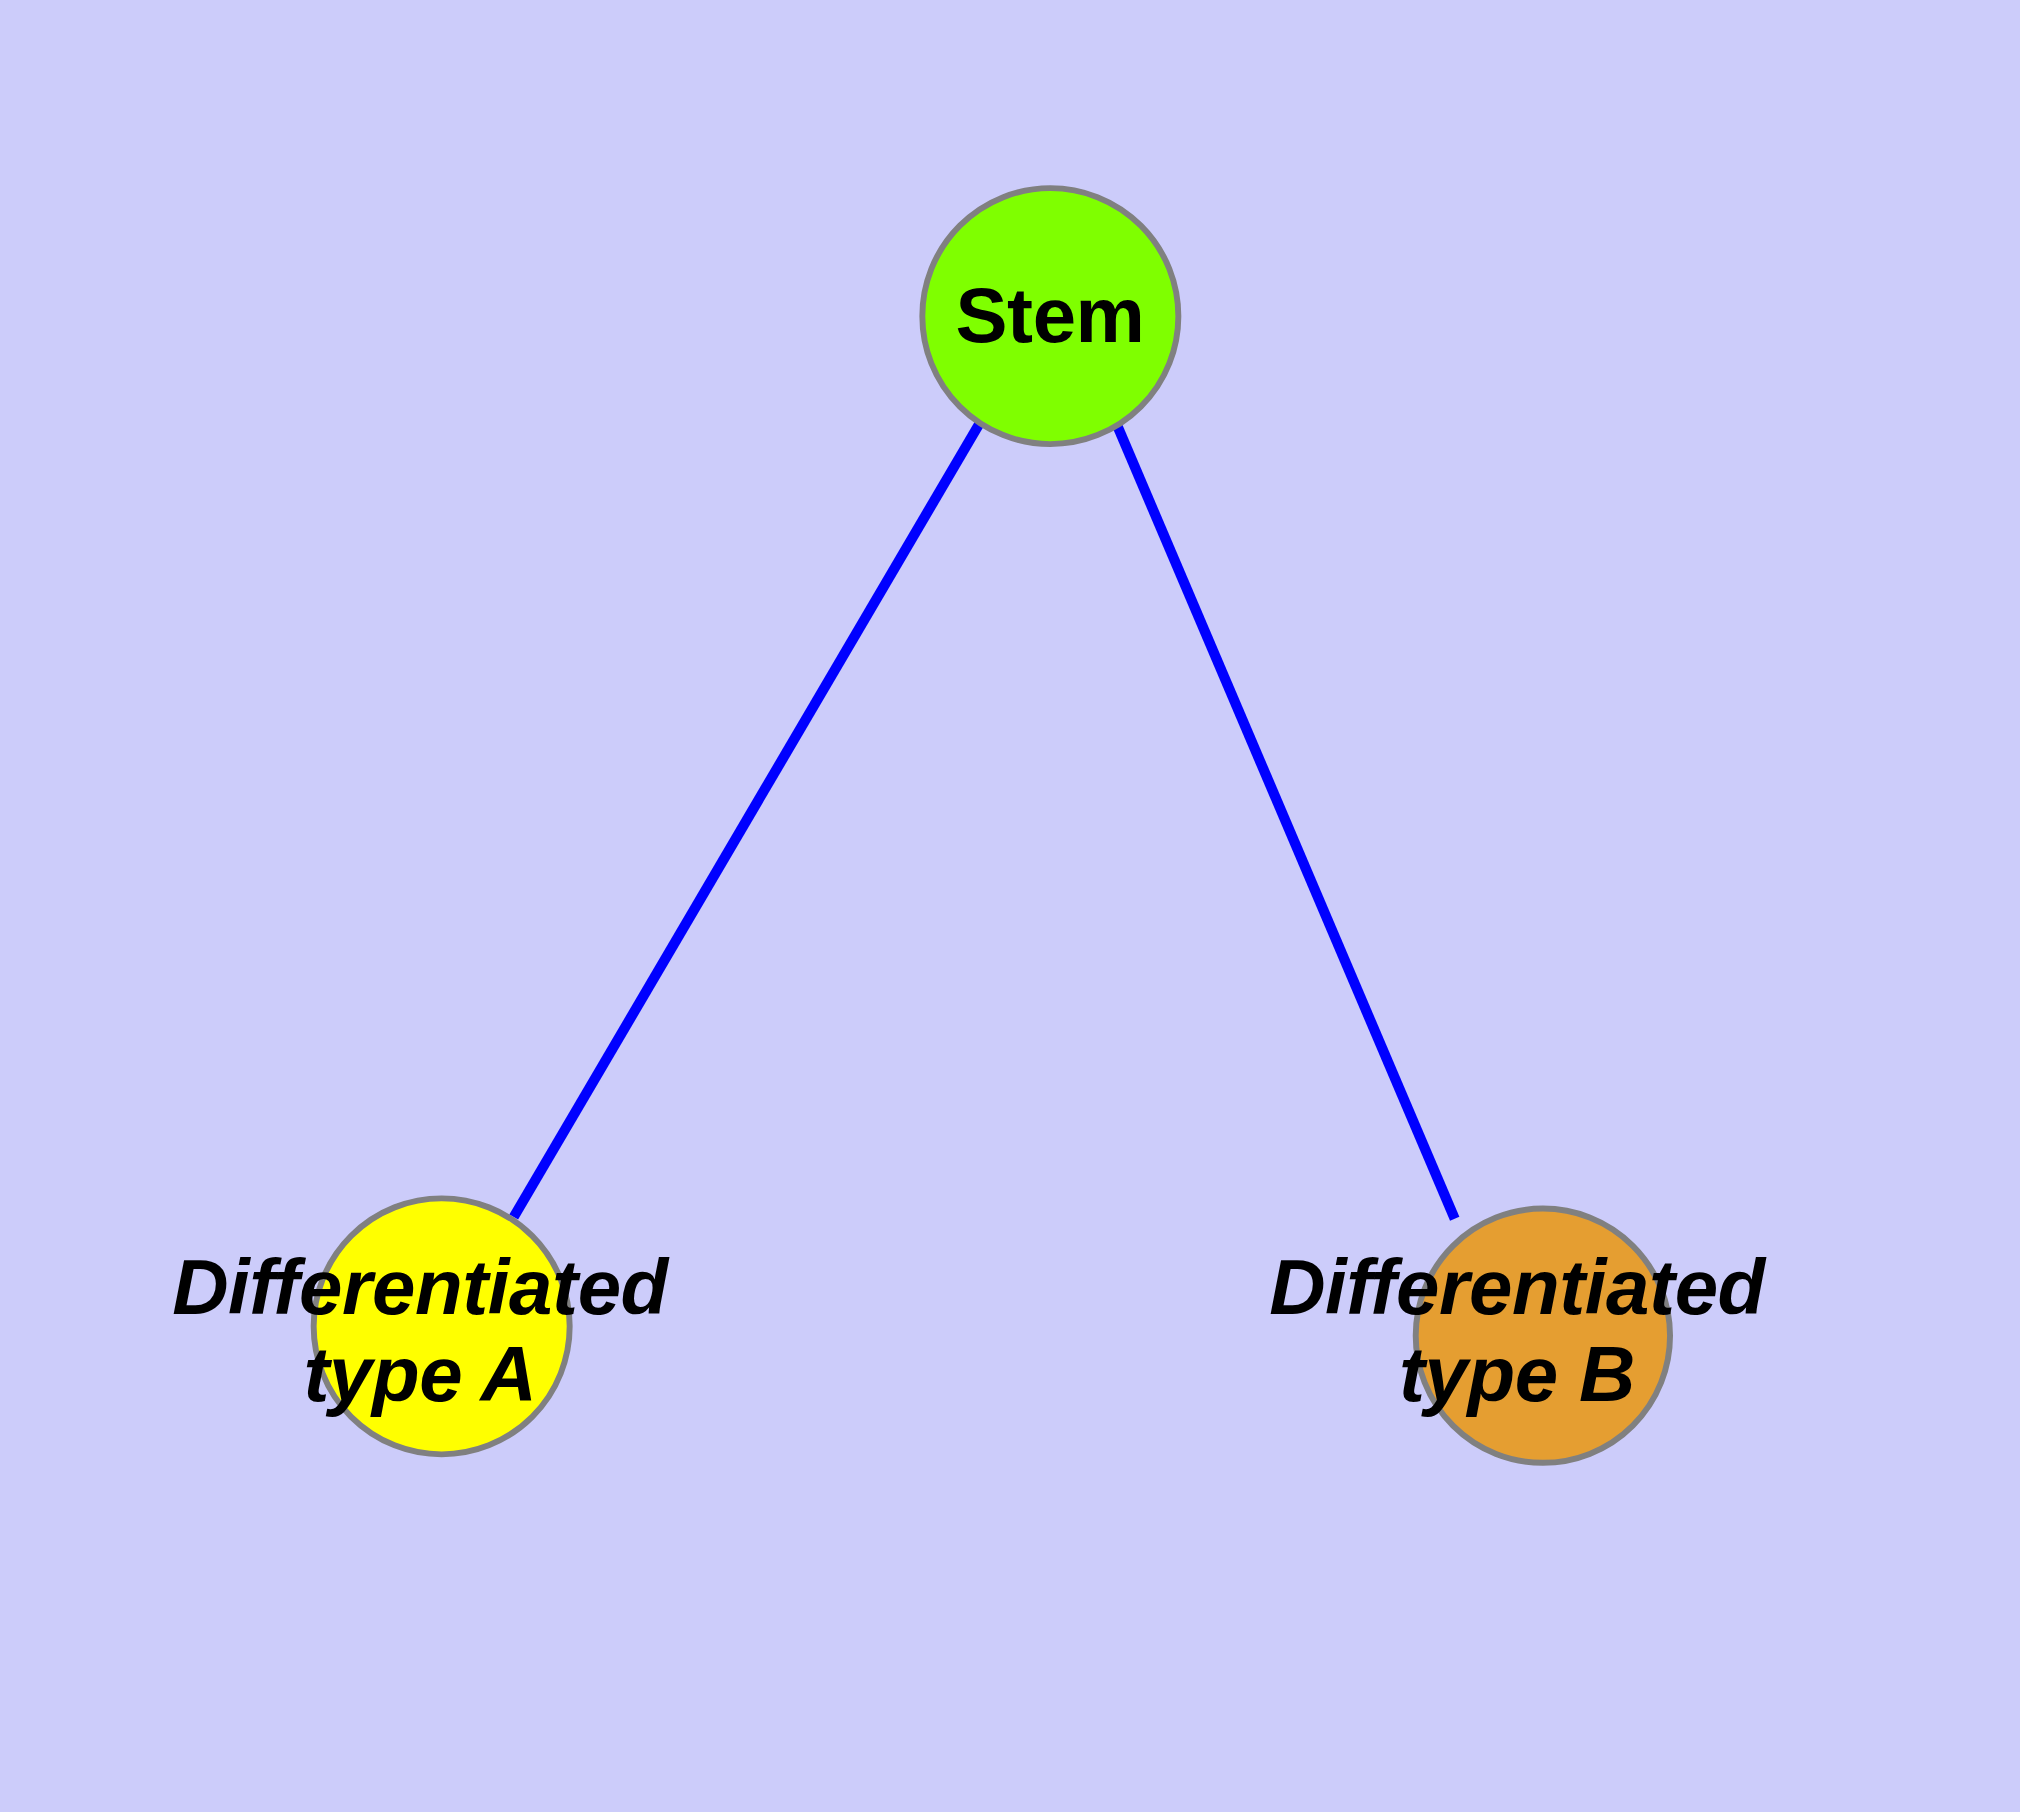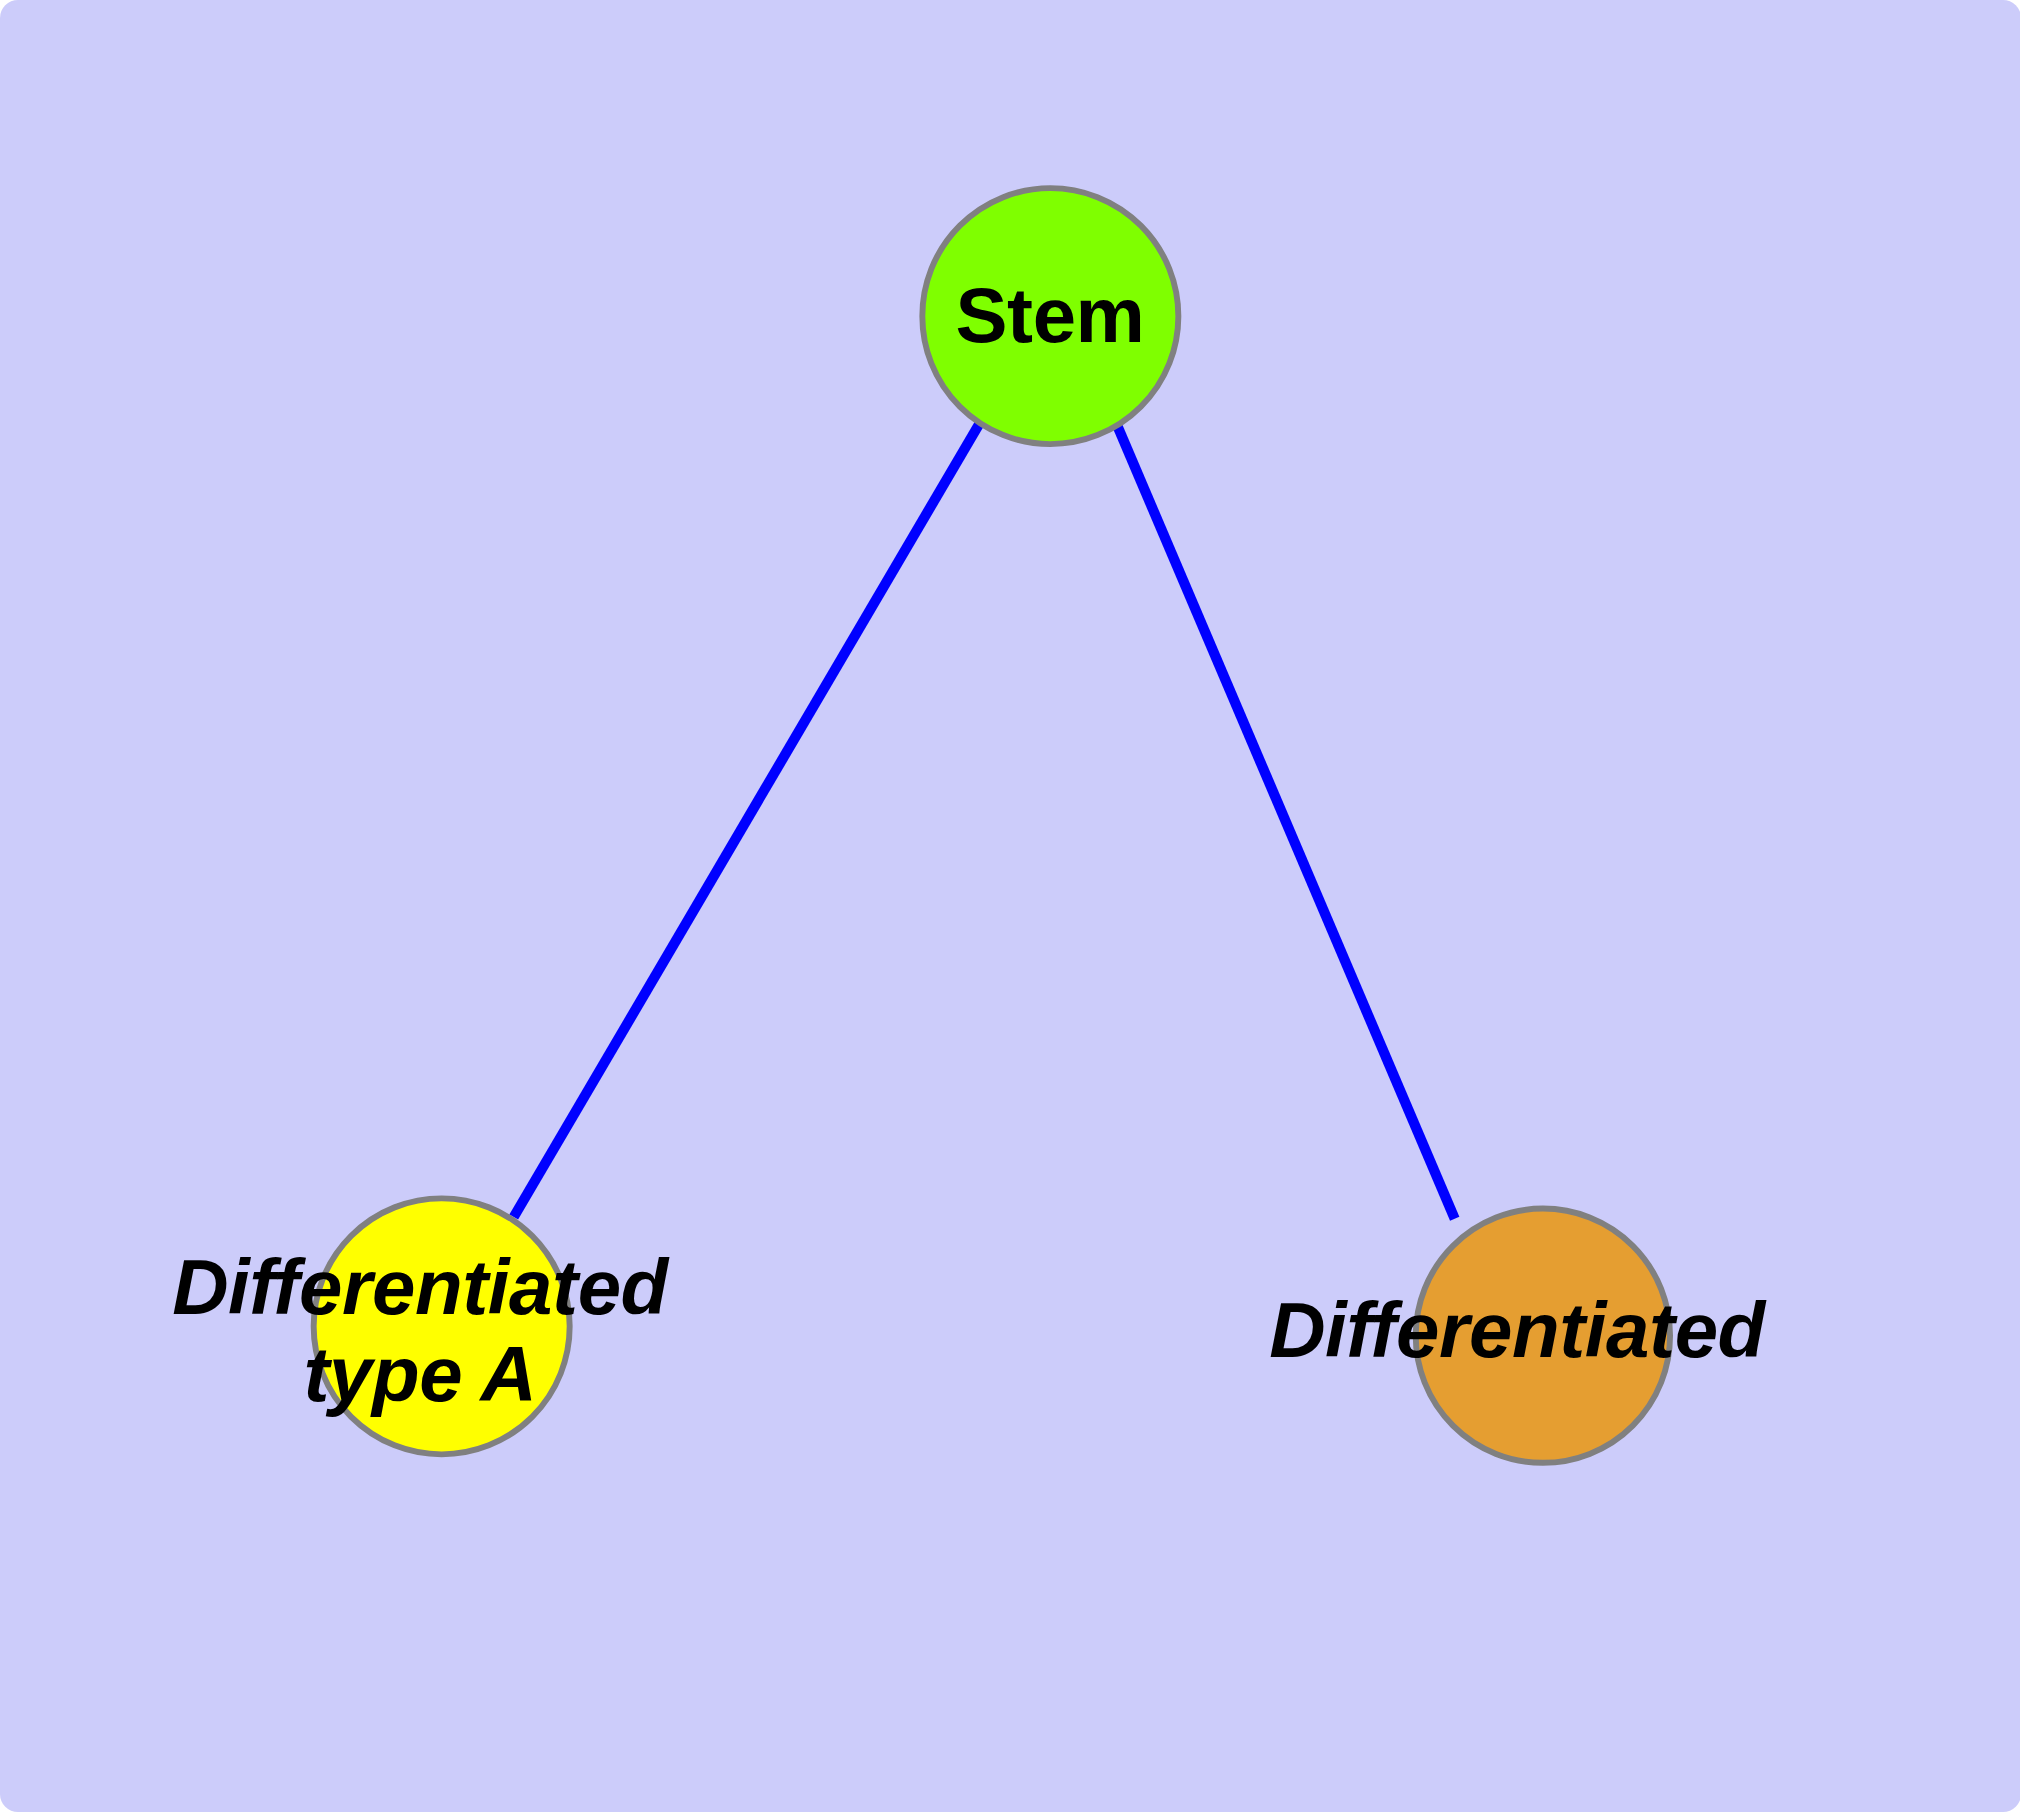--- a/index.html
+++ b/index.html
@@ -47,32 +47,32 @@
     font-size: 78px;
   }
   .node-label.leaf {
     font-size: 78px;
     font-style: italic;
   }
 </style>
 </head>
 <body>
 
-<div id="canvas" style="width: 2021px; height: 1812px; border-radius: 18px;">
+<div id="canvas" style="width: 2021px; height: 1812px;">
   <svg id="graph-svg" viewBox="0 0 2384 2138" preserveAspectRatio="none" style="width: 2021px; height: 1812px;">
     <rect id="bg-rect" x="0" y="0" width="2384" height="2138" fill="#ccccfa"></rect>
     <g id="edges-group">
         <line class="edge-line" x1="1157" y1="497" x2="606" y2="1436" stroke="#0000ff" stroke-width="12"></line>
         <line class="edge-line" x1="1317" y1="500" x2="1716" y2="1438" stroke="#0000ff" stroke-width="12"></line>
       </g>
     <g id="nodes-group">
         <circle class="node-circle" cx="1239" cy="373" r="151" fill="#7fff00" stroke="#808080" stroke-width="7"></circle>
         <circle class="node-circle" cx="521" cy="1565" r="151" fill="#ffff00" stroke="#808080" stroke-width="7"></circle>
         <circle class="node-circle" cx="1820" cy="1576" r="150" fill="#e59e31" stroke="#808080" stroke-width="7"></circle>
       </g>
   </svg>
   <div id="labels-layer">
       <div class="node-label stem" style="left: 1050px; top: 316px; color: rgb(0, 0, 0);"><div>Stem</div></div>
       <div class="node-label leaf" style="left: 420px; top: 1331px; color: rgb(0, 0, 0);"><div>Differentiated</div><div>type A</div></div>
-      <div class="node-label leaf" style="left: 1517px; top: 1331px; color: rgb(0, 0, 0);"><div>Differentiated</div></div>
+      <div class="node-label leaf" style="left: 1517px; top: 1331px; color: rgb(0, 0, 0);"><div>Differentiated</div><div>type B</div></div>
     </div>
 </div>
 
 
 </body></html>

